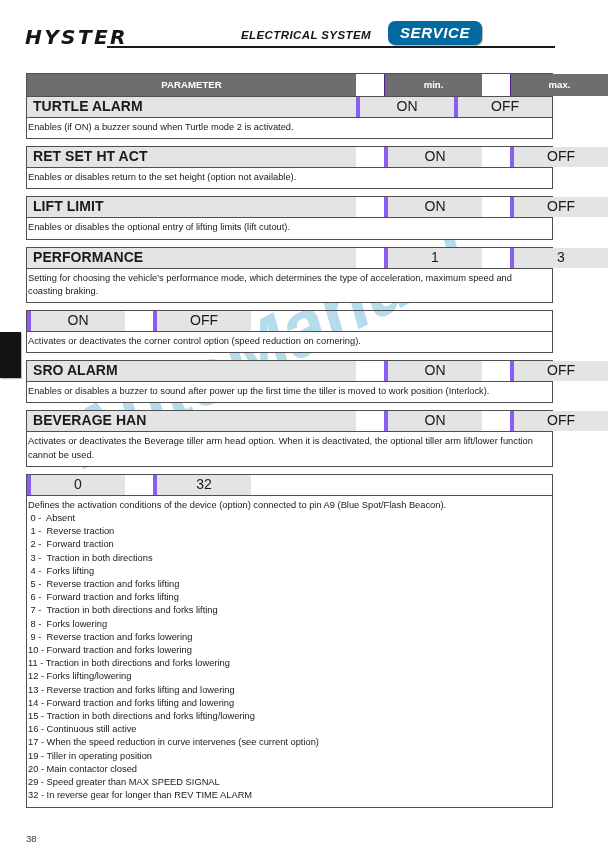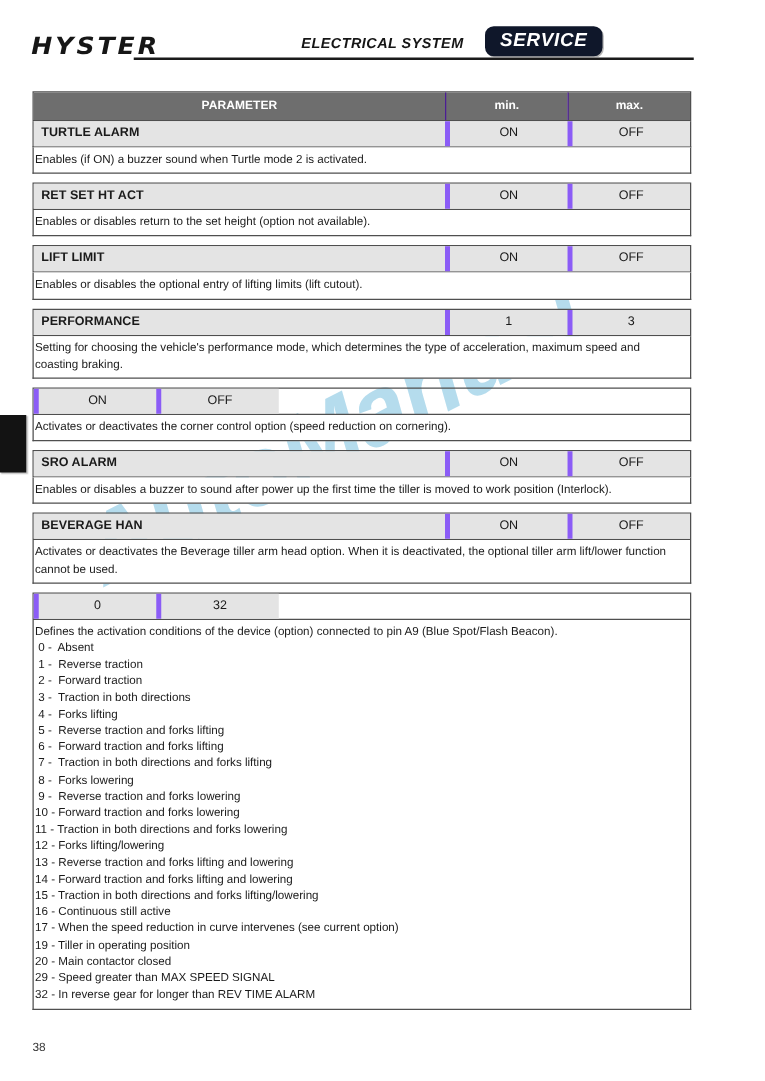--- a/index.html
+++ b/index.html
@@ -50,21 +50,21 @@
     text-align: center;
     font-size: 11.5px;
     font-weight: 700;
     font-style: italic;
     letter-spacing: 0.4px;
     color: #151515;
   }
   .service-badge {
     position: absolute;
     right: 28px; top: 21px;
-    background: #0f172a;
+    background: #0369a1;
     border-radius: 7px;
     padding: 3px 12px 4px 12px;
     color: #ffffff;
     font-size: 15px;
     font-weight: 700;
     font-style: italic;
     letter-spacing: 0.6px;
     box-shadow: 1px 1px 0 rgba(120,120,120,.55);
   }
 
@@ -104,28 +104,28 @@
   .param-block {
     margin-bottom: 7px;
   }
   .param-block:last-child { margin-bottom: 0; }
 
   .row {
     display: flex;
     border: 1px solid #4f4f4f;
     border-top: none;
   }
-  .row.first { border-top: 1px solid #4f4f4f; }
+  .row.first { border-top: 1px solid #4f4f4f; gap: 28px; }
 
   .cell-name,
   .cell-min,
   .cell-max {
     box-sizing: border-box;
     padding: 3px 6px 4px 6px;
-    font-size: 10px;
+    font-size: 14px;
     line-height: 13px;
   }
   .cell-name {
     flex: 0 0 329px;
     font-weight: 700;
     letter-spacing: .05px;
   }
   .cell-min,
   .cell-max {
     flex: 0 0 98px;

